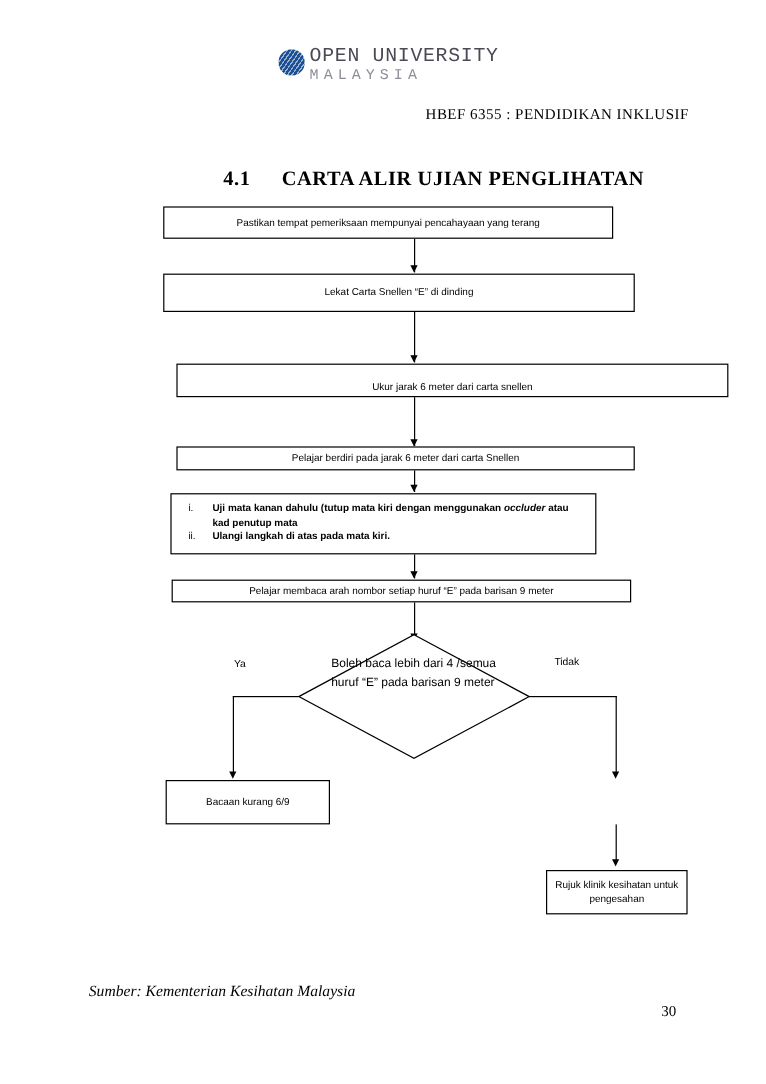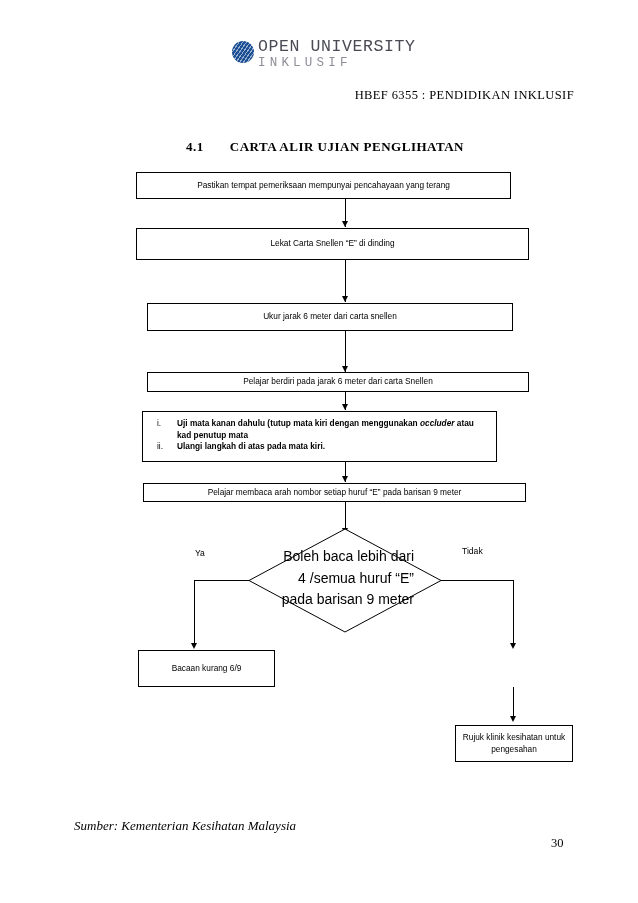--- a/index.html
+++ b/index.html
@@ -69,21 +69,21 @@
     font-family: "Liberation Serif", serif;
     font-size: 12.5px;
     letter-spacing: 0.4px;
     white-space: nowrap;
   }
   #section-heading {
     position: absolute;
     left: 186px;
     top: 139px;
     font-family: "Liberation Serif", serif;
-    font-size: 13px;
+    font-size: 17px;
     font-weight: bold;
     letter-spacing: 0.5px;
     white-space: nowrap;
   }
   #section-heading .num { margin-right: 26px; }
   #source-note {
     position: absolute;
     left: 74px;
     top: 818px;
     font-family: "Liberation Serif", serif;
@@ -151,22 +151,22 @@
     top: 528px;
     width: 194px;
     height: 105px;
   }
   #decision-shape svg { display: block; }
   #decision-label {
     position: absolute;
     left: 276px;
     top: 546px;
     width: 138px;
-    text-align: right;
-    font-size: 14px;
+    text-align: left;
+    font-size: 10px;
     line-height: 1.55;
   }
 
   .branch-label {
     position: absolute;
     font-size: 8.6px;
     white-space: nowrap;
   }
 
   
@@ -185,21 +185,21 @@
     border-top: 6px solid #000000;
   }
 </style>
 </head>
 <body>
 
 <div id="logo">
   <div class="mark"></div>
   <div class="wordmark">
     <div class="l1">OPEN UNIVERSITY</div>
-    <div class="l2">INKLUSIF</div>
+    <div class="l2">MALAYSIA</div>
   </div>
 </div>
 
 <div id="course-header">HBEF 6355 : PENDIDIKAN  INKLUSIF</div>
 
 <div id="section-heading">
   <span class="num">4.1</span><span>CARTA ALIR UJIAN PENGLIHATAN</span>
 </div>
 
 <div id="flowchart">
@@ -209,21 +209,21 @@
   </div>
   <div class="conn v" style="left:345px; top:199px; height:28px;"></div>
   <div class="arrow-down" style="left:342px; top:221px;"></div>
 
   <div class="node" style="left:136px; top:228px; width:393px; height:32px;">
     <span>Lekat Carta Snellen  “E” di dinding</span>
   </div>
   <div class="conn v" style="left:345px; top:260px; height:42px;"></div>
   <div class="arrow-down" style="left:342px; top:296px;"></div>
 
-  <div class="node" style="left:147px; top:303px; width:366px; height:28px;">
+  <div class="node" style="left:147px; top:303px; width:460px; height:28px;align-items:flex-end;">
     <span>Ukur jarak 6 meter dari carta snellen</span>
   </div>
   <div class="conn v" style="left:345px; top:331px; height:41px;"></div>
   <div class="arrow-down" style="left:342px; top:366px;"></div>
 
   <div class="node" style="left:147px; top:372px; width:382px; height:20px;">
     <span>Pelajar berdiri pada jarak 6 meter dari carta Snellen</span>
   </div>
   <div class="conn v" style="left:345px; top:392px; height:18px;"></div>
   <div class="arrow-down" style="left:342px; top:404px;"></div>

